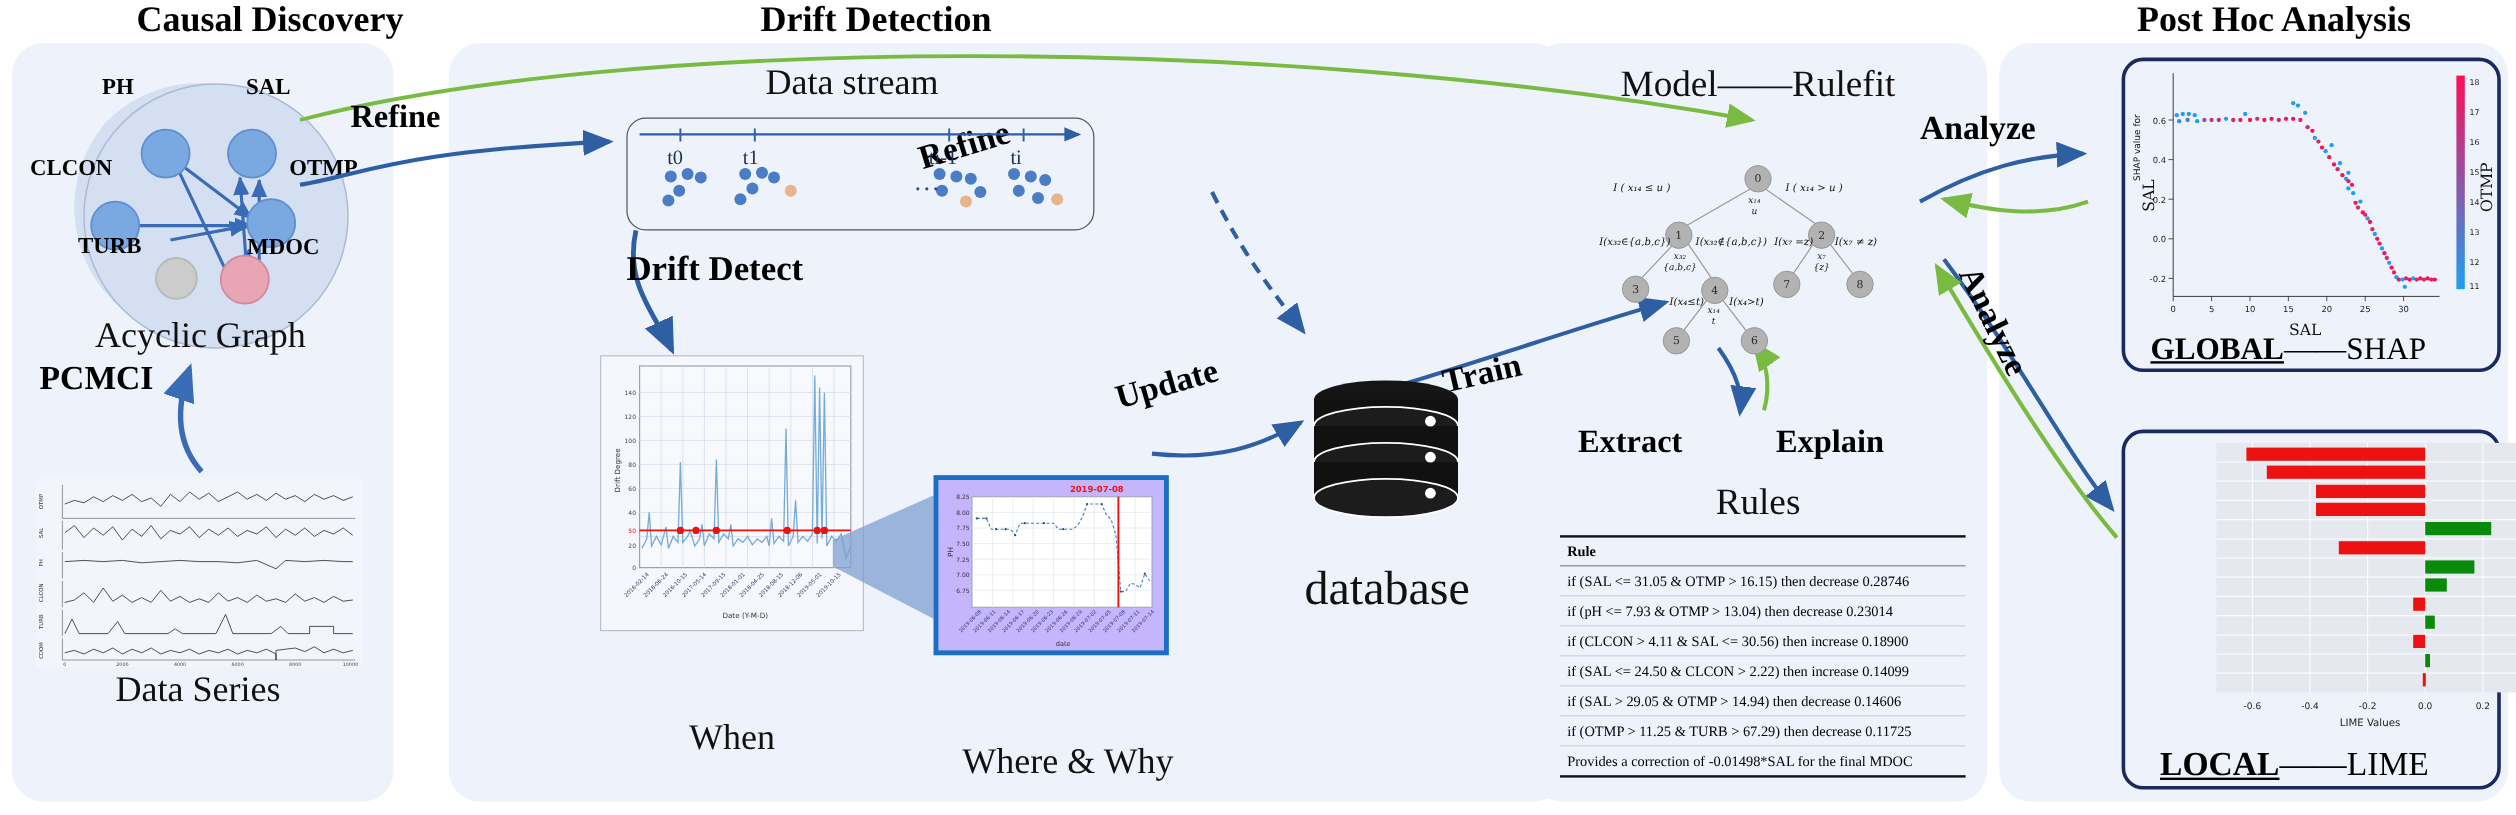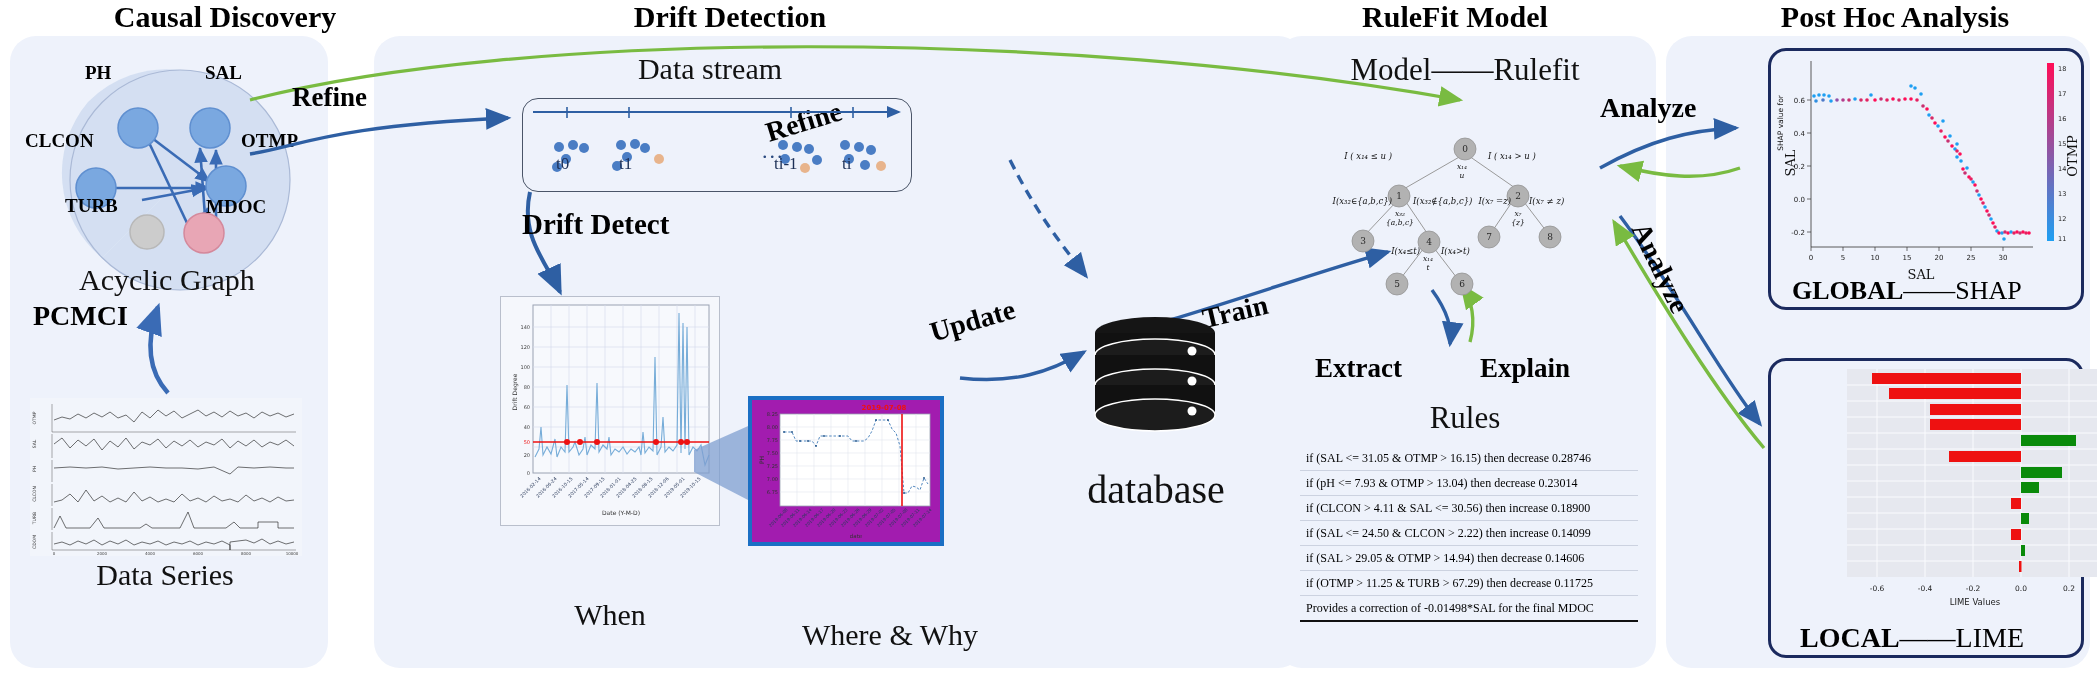--- a/index.html
+++ b/index.html
@@ -59,21 +59,21 @@
     font-weight:bold; font-size:19px; color:#000; white-space:nowrap;
   }
 
   
   .stream-box {
     position:absolute;
     border:1.6px solid #4a5568;
     border-radius: 16px;
     background: transparent;
   }
-  .tlabel { position:absolute; font-size:17px; font-family:"Liberation Serif",serif; color:#1c2f56;margin-top:32px; }
+  .tlabel { position:absolute; font-size:17px; font-family:"Liberation Serif",serif; color:#1c2f56; }
   .dots-ellipsis { position:absolute; font-size:22px; color:#2b4a80; letter-spacing:2px; }
 
   
   .mini {
     position:absolute;
     background:#f4f6fb;
     border:1px solid #b9bfcc;
   }
 
   
@@ -96,30 +96,29 @@
   .ph-box {
     position:absolute;
     border:3px solid #1b2a5e;
     border-radius:18px;
     background:#eef2fb;
   }
   .ph-caption {
     position:absolute; font-family:"Liberation Serif",serif;
     font-size:26px; color:#000; white-space:nowrap;
   }
-  .ph-caption b { font-weight:bold; }
+  .ph-caption b { font-weight:bold;text-decoration:underline; }
 </style>
 </head>
 <body>
 
 <div class="stage">
 
   <div class="panel-title" style="left:60px; top:0px; width:330px;">Causal Discovery</div>
   <div class="panel-title" style="left:510px; top:0px; width:440px;">Drift Detection</div>
-  <div class="panel-title" style="left:1290px; top:0px; width:330px;">RuleFit Model</div>
   <div class="panel-title" style="left:1700px; top:0px; width:390px;">Post Hoc Analysis</div>
 
   <div class="panel" style="left:10px; top:36px; width:318px; height:632px;"></div>
   <div class="panel" style="left:374px; top:36px; width:930px; height:632px;"></div>
   <div class="panel" style="left:1276px; top:36px; width:380px; height:632px;"></div>
   <div class="panel" style="left:1666px; top:36px; width:424px; height:632px;"></div>
 
   <div>
     <svg class="overlay" style="width:340px;height:260px;left:10px;top:40px;" viewBox="0 0 340 260">
 
@@ -367,22 +366,22 @@
       </g>
       <text x="120" y="218" text-anchor="middle" font-size="6" fill="#333" font-family="DejaVu Sans, sans-serif">Date (Y-M-D)</text>
     </svg>
   </div>
   <div class="caption" style="left:520px; top:598px; width:180px;">When</div>
 
   <svg class="overlay" style="left:690px;top:400px;width:120px;height:130px;" viewBox="0 0 120 130">
     <path d="M4,50 L4,72 L108,126 L108,4 Z" fill="#7f9fd0" opacity="0.75"></path>
   </svg>
 
-  <div style="position:absolute;left:748px;top:396px;width:196px;height:150px;
-              border:4px solid #1a6fc4;background:#a21caf;">
+  <div style="position:absolute;left:778px;top:396px;width:196px;height:150px;
+              border:4px solid #1a6fc4;background:#c4b5fd;">
     <svg style="width:188px;height:142px;" viewBox="0 0 188 142">
       <text x="132" y="10" text-anchor="middle" font-size="7" font-weight="bold" fill="#e11" font-family="DejaVu Sans, sans-serif">2019-07-08</text>
       <rect x="28" y="14" width="150" height="92" fill="#ffffff" stroke="#9aa2b2" stroke-width="0.8"></rect>
       <g stroke="#e3e6ee" stroke-width="0.6">
         <line x1="45" y1="14" x2="45" y2="106"></line>
           <line x1="62" y1="14" x2="62" y2="106"></line>
         <line x1="79" y1="14" x2="79" y2="106"></line>
           <line x1="96" y1="14" x2="96" y2="106"></line>
         <line x1="113" y1="14" x2="113" y2="106"></line>
           <line x1="130" y1="14" x2="130" y2="106"></line>
@@ -514,20 +513,21 @@
           <text x="218" y="101">{z}</text>
         <text x="128" y="137">x₁₄</text>
           <text x="128" y="146">t</text>
       </g>
     </svg>
   </div>
 
   <div class="caption" style="left:1360px; top:400px; width:210px; font-size:31px;">Rules</div>
 
   <div class="rules-table" style="left:1300px; top:446px; width:338px;">
+    <div class="rt-head">Rule</div>
     <div class="rt-row">if (SAL &lt;= 31.05 &amp; OTMP &gt; 16.15) then decrease 0.28746</div>
     <div class="rt-row">if (pH &lt;= 7.93 &amp; OTMP &gt; 13.04) then decrease 0.23014</div>
     <div class="rt-row">if (CLCON &gt; 4.11 &amp; SAL &lt;= 30.56) then increase 0.18900</div>
     <div class="rt-row">if (SAL &lt;= 24.50 &amp; CLCON &gt; 2.22) then increase 0.14099</div>
     <div class="rt-row">if (SAL &gt; 29.05 &amp; OTMP &gt; 14.94) then decrease 0.14606</div>
     <div class="rt-row">if (OTMP &gt; 11.25 &amp; TURB &gt; 67.29) then decrease 0.11725</div>
     <div class="rt-row last">Provides a correction of -0.01498*SAL for the final MDOC</div>
   </div>
 
   <div class="ph-box" style="left:1768px; top:48px; width:316px; height:262px;">

